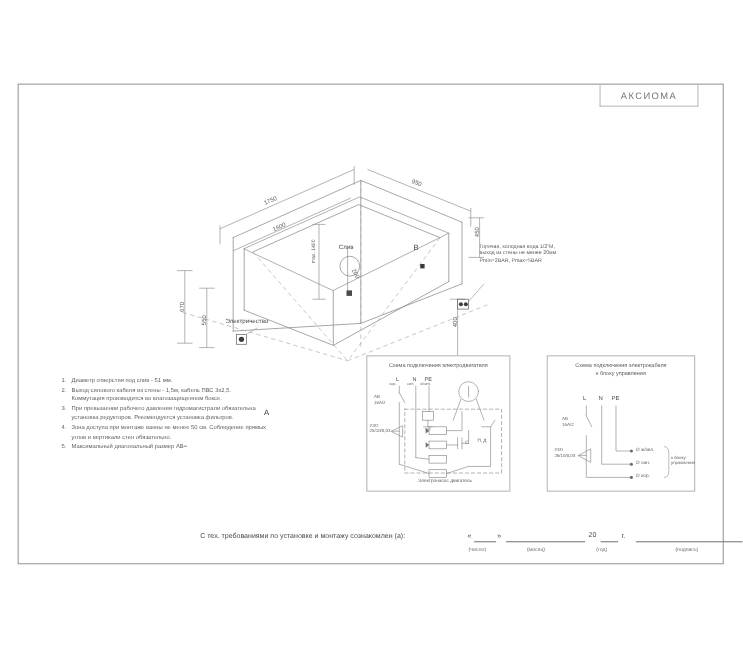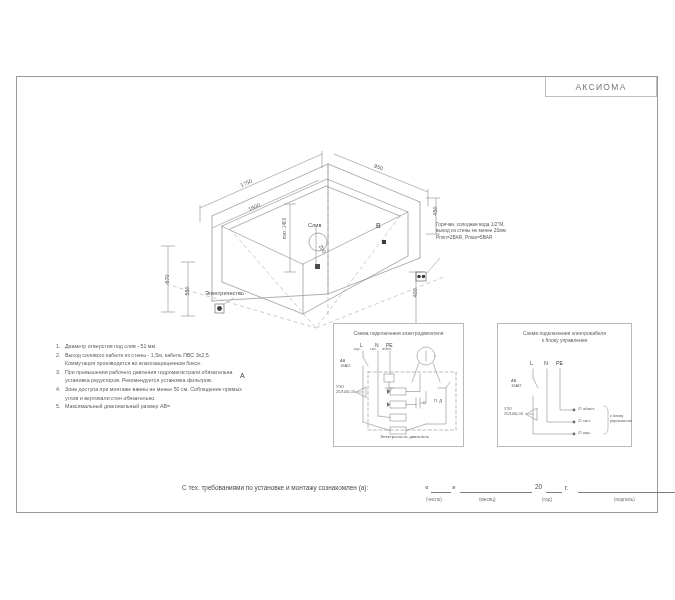--- a/index.html
+++ b/index.html
@@ -27,21 +27,21 @@
     top: 76px;
     width: 642px;
     height: 437px;
     border: 1px solid #9a9a9a;
     box-sizing: border-box;
   }
   .titleblock {
     position: absolute;
     left: 545px;
     top: 77px;
-    width: 112px;
+    width: 90px;
     height: 20px;
     border: 1px solid #bdbdbd;
     border-top: none;
     box-sizing: border-box;
     display: flex;
     align-items: center;
     justify-content: center;
   }
   .titleblock span {
     font-size: 8.5px;

